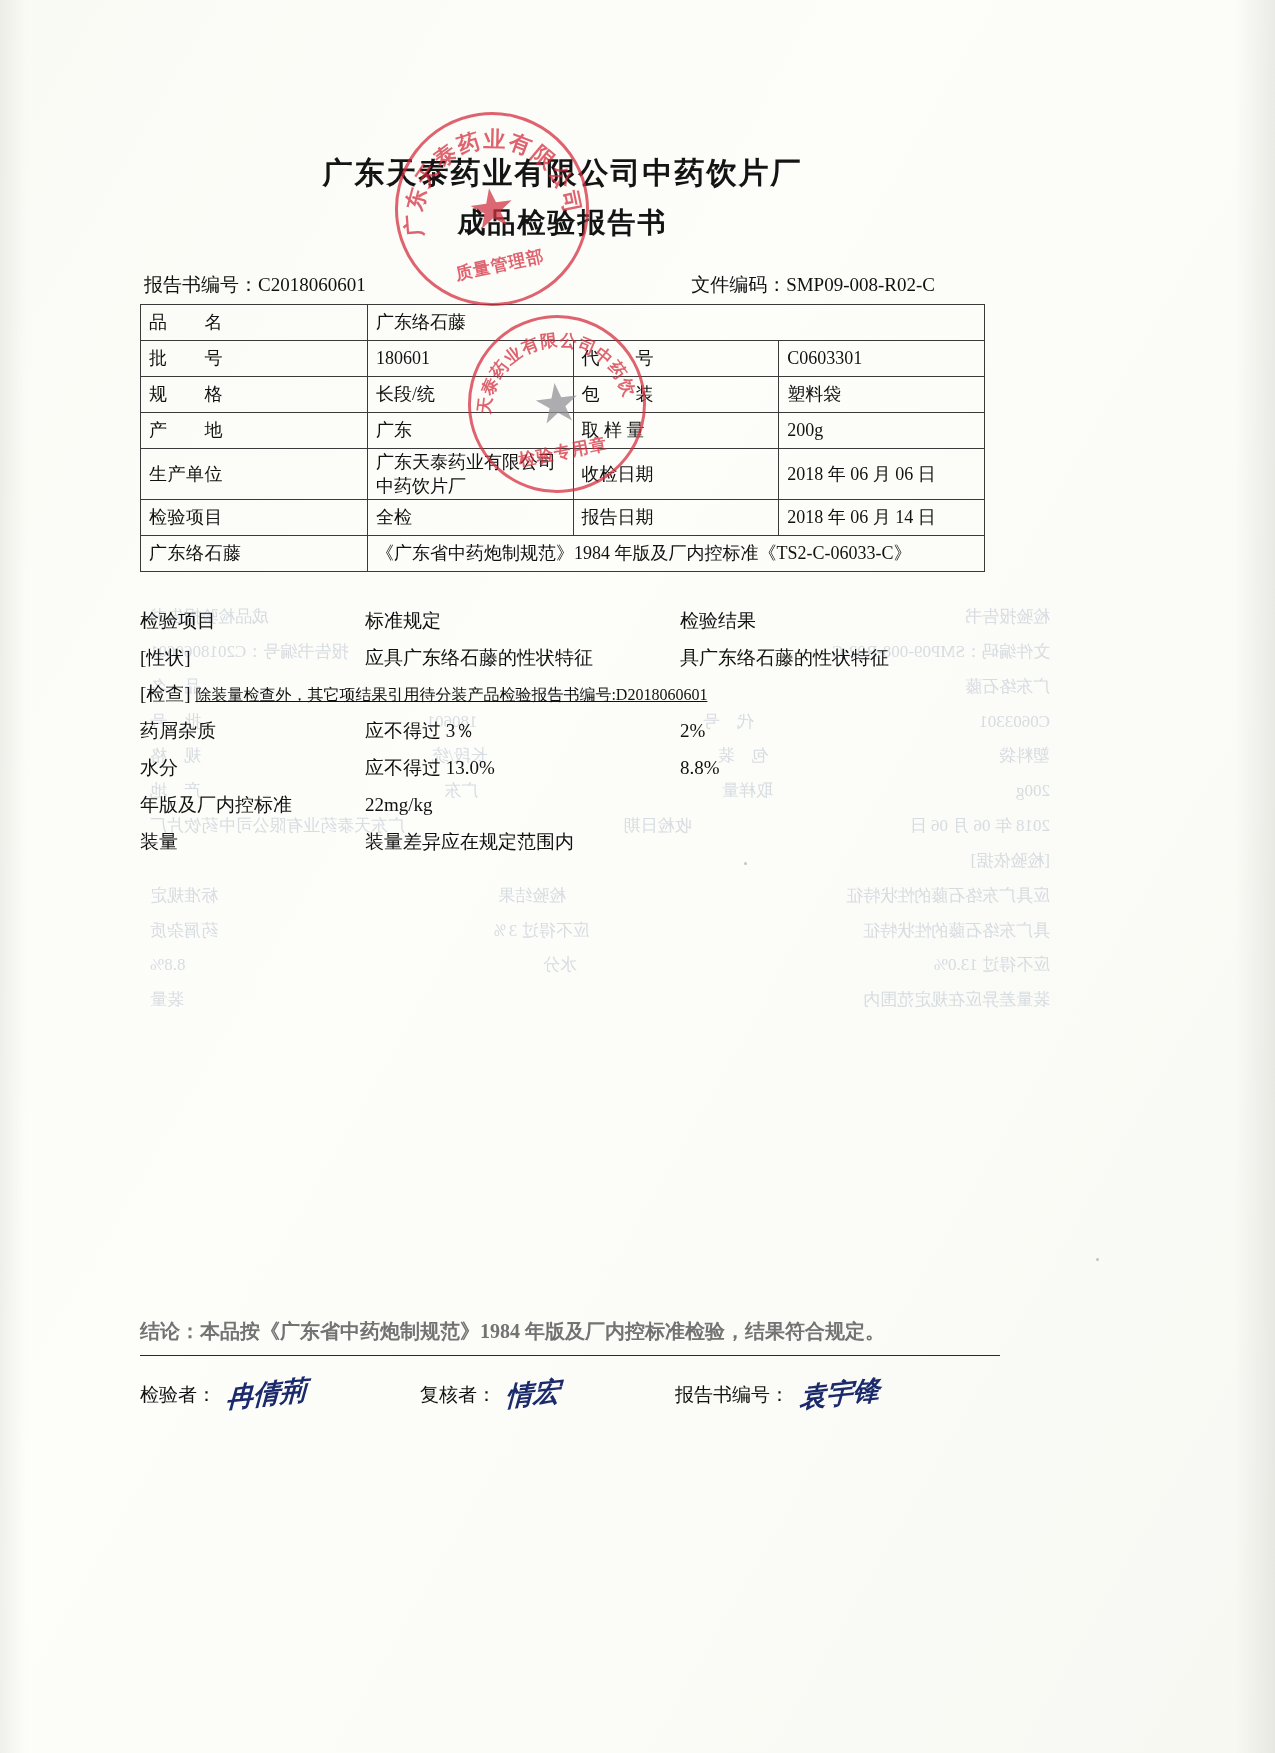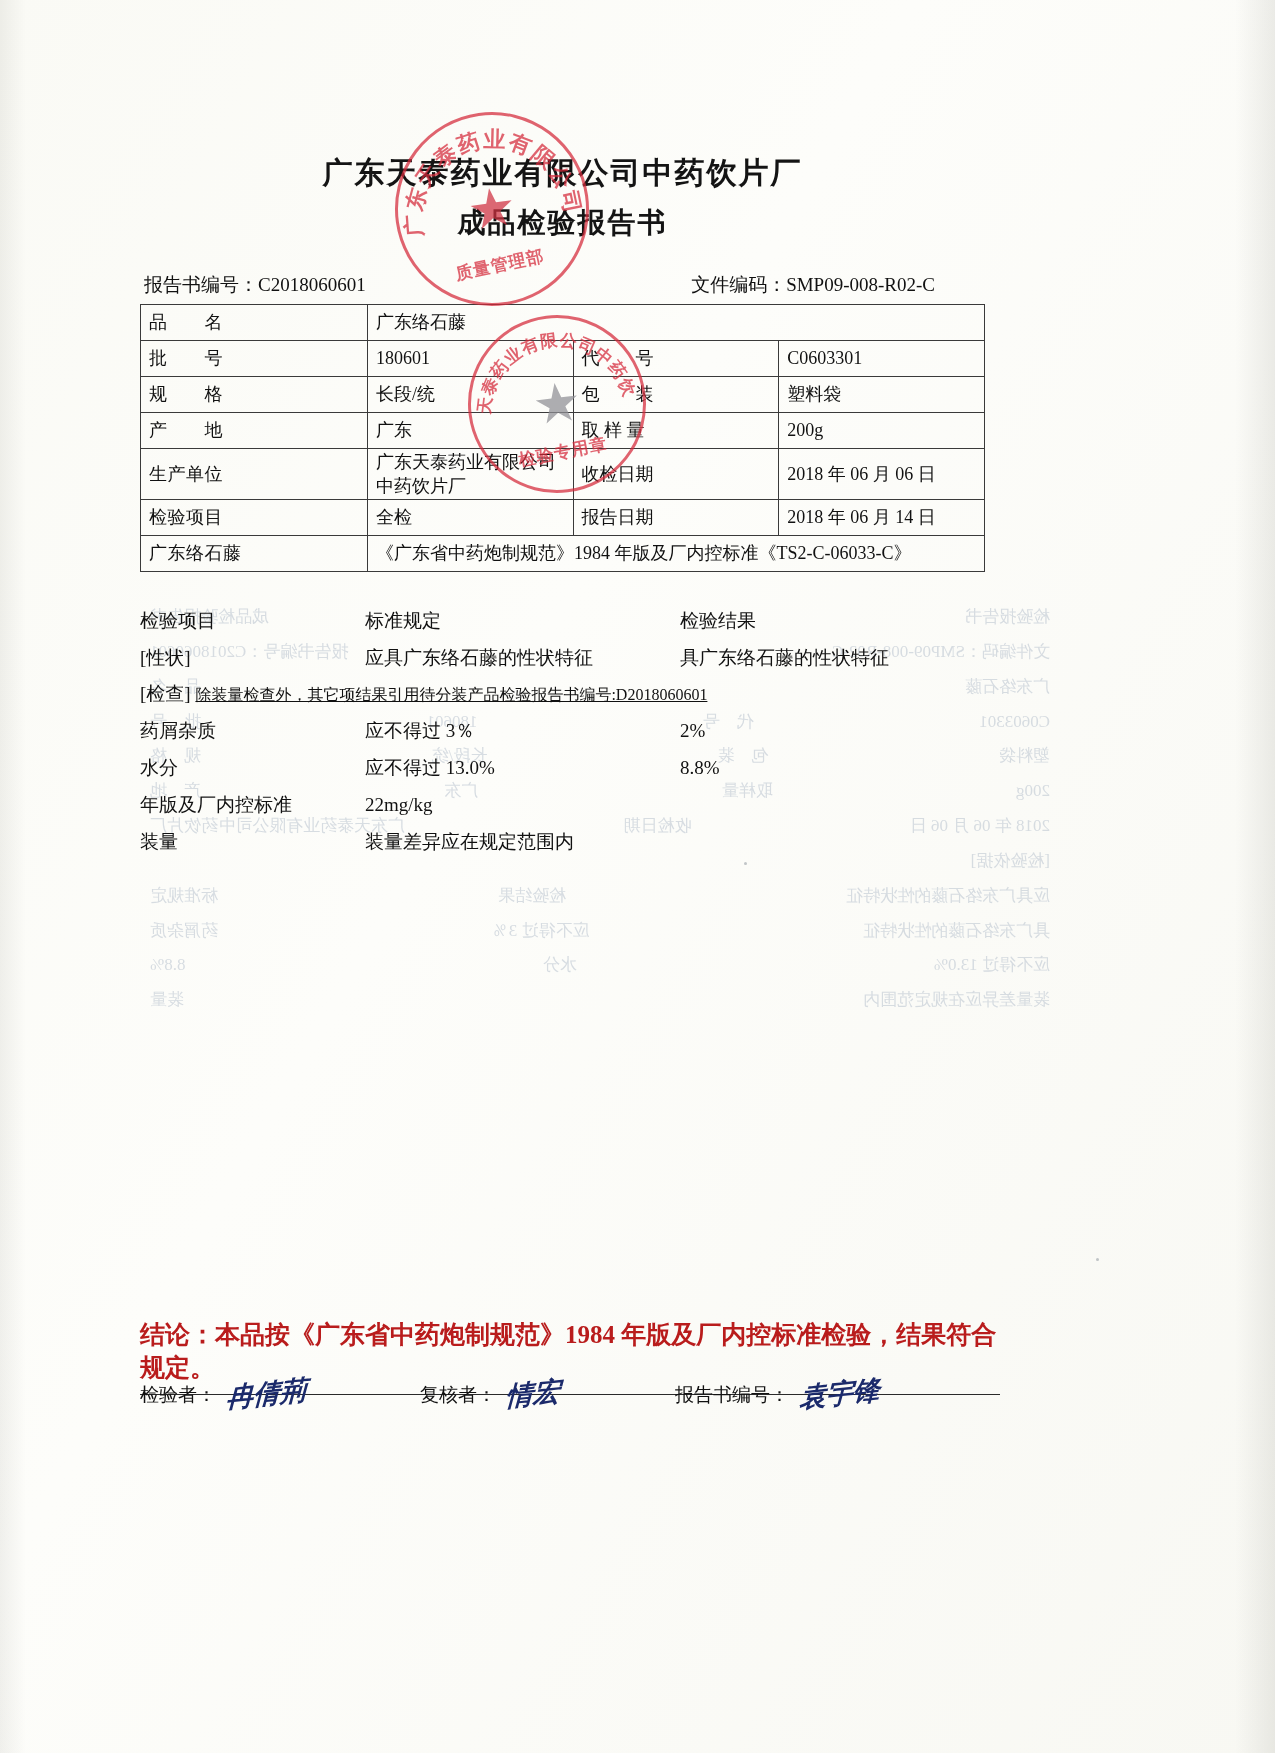--- a/index.html
+++ b/index.html
@@ -120,22 +120,22 @@
     font-size: 16px;
     text-decoration: underline;
   }
 
   
   .conclusion {
     position: absolute;
     left: 140px;
     top: 1318px;
     width: 860px;
-    font-size: 25px;
-    color: #b91c1c;
+    font-size: 20px;
+    color: #737373;
     font-weight: bold;
     padding-bottom: 10px;
     border-bottom: 1.5px solid #2a2a2a;
   }
   .conclusion .lead { font-weight: bold; }
   .sign-row {
     position: absolute;
     left: 140px;
     top: 1382px;
     width: 880px;

